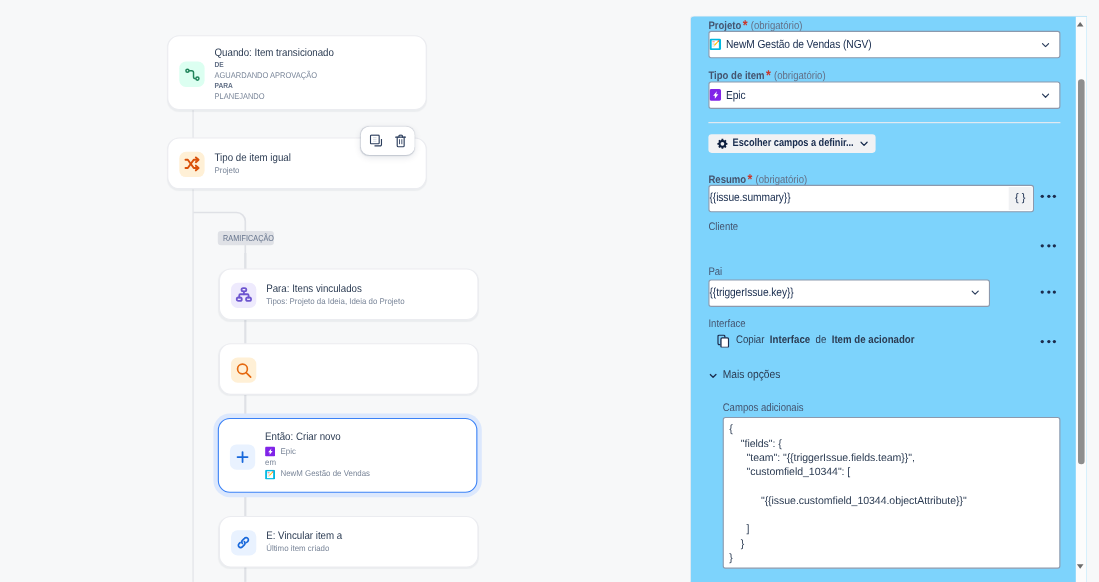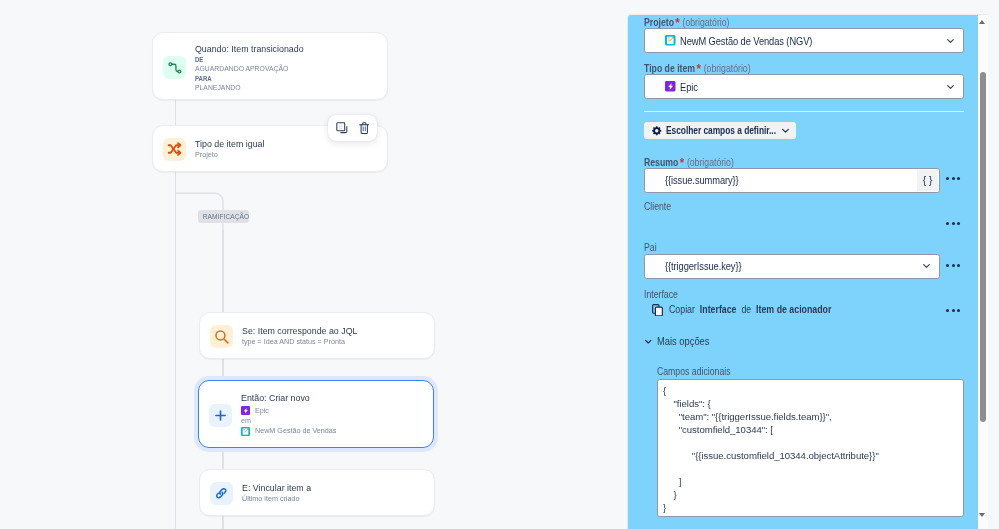--- a/index.html
+++ b/index.html
@@ -56,21 +56,21 @@
     border-top-left-radius:4px;
     overflow:hidden;
   }
   #panelinner { position:absolute; left:0; top:-15px; width:351px; height:540px; padding:0; }
   .fieldlabel { font-size:10px; color:#44546f; font-weight:bold; white-space:nowrap;
      display:inline-block; transform:scaleX(0.87); transform-origin:left center; }
   .req { color:#c9372c; font-size:13px; vertical-align:-1px; margin-left:1.5px; margin-right:0.5px; letter-spacing:0; }
   .optional { font-weight:normal; color:#626f86; }
   .select {
     border:1px solid #8c99ad; border-radius:2.5px; background:#fff;
-    height:25px; display:flex; align-items:center; padding:0 20px;
+    height:25px; display:flex; align-items:center; padding:0 0;
     font-size:11px; color:#172b4d; position:relative;
   }
   .node.selected { border:1.6px solid #3b82f6; box-shadow: 0 0 0 4px #dce8fd; }
   .chiprow { display:flex; align-items:center; gap:5px; height:10.6px; }
   .chipicon { width:9px; height:9px; display:inline-flex; flex:0 0 auto;}
       
   
   .fieldlabel.plain { font-weight:normal; }
   .selval { font-size:10.6px; color:#172b4d; letter-spacing:-0.1px; display:inline-block; transform:scaleX(0.88); transform-origin:left center; white-space:nowrap; }
   .chev { position:absolute; right:9px; top:50%; transform:translateY(-50%); display:flex; }
@@ -154,31 +154,42 @@
       <path d="M6.4 6.2 h6.2 M6.4 9.5 h6.2 M6.4 12.8 h6.2" stroke="#cdd4de" stroke-width="1.5"></path>
     </svg>
     <svg width="10.5" height="12.5" viewBox="0 0 21 25" style="position:absolute; left:30.5px; top:7px;" fill="none" stroke="#2c3e5d" stroke-width="2.1" stroke-linecap="round" stroke-linejoin="round">
       <path d="M1.4 5.4 h18.2"></path>
       <path d="M7.3 5.4 V3.4 a1.8 1.8 0 0 1 1.8 -1.8 h2.8 a1.8 1.8 0 0 1 1.8 1.8 v2"></path>
       <path d="M4.2 5.4 v15.6 a2 2 0 0 0 2 2 h8.6 a2 2 0 0 0 2 -2 V5.4"></path>
       <path d="M8.4 9.9 v7.6 M12.6 9.9 v7.6" stroke-width="1.6"></path>
     </svg>
   </div>
 
+  <div class="node" style="left:199px; top:244px; width:235.5px; height:47px;">
+    <div class="ico" style="background:#eeeafd; top:11.5px;">
+      <svg width="15.5" height="15.5" viewBox="0 0 24 24" fill="none" stroke="#6e56cf" stroke-width="2.5" stroke-linecap="round" stroke-linejoin="round">
+        <rect x="8.6" y="3.1" width="6.8" height="4.6" rx="2.3"></rect>
+        <rect x="1.8" y="16.2" width="7.2" height="4.8" rx="2.4"></rect>
+        <rect x="15" y="16.2" width="7.2" height="4.8" rx="2.4"></rect>
+        <path d="M12 7.7 v3.9"></path>
+        <path d="M5.4 16.2 v-3 a1.6 1.6 0 0 1 1.6 -1.6 h10 a1.6 1.6 0 0 1 1.6 1.6 v3"></path>
+      </svg>
+    </div>
+    <div class="body" style="top:11.5px;">
+      <div class="title">Para: Itens vinculados</div>
+      <div class="sub">Tipos: Projeto da Ideia, Ideia do Projeto</div>
+    </div>
+  </div>
 
   <div class="node" style="left:199px; top:312px; width:235.5px; height:47px;">
     <div class="ico" style="background:#fff0d6; top:11.5px;">
       <svg width="17" height="17" viewBox="0 0 24 24" fill="none" stroke="#e56910" stroke-width="2.1" stroke-linecap="round" stroke-linejoin="round">
         <circle cx="10.5" cy="10.5" r="6.3"></circle>
           <path d="M15.2 15.2 L21 21"></path>
       </svg>
-    </div>
-    <div class="body" style="top:11.5px;">
-      <div class="title">Se: Item corresponde ao JQL</div>
-      <div class="sub">type = Idea AND status = Pronta</div>
     </div>
   </div>
 
   <div class="node selected" style="left:198px; top:379.5px; width:236px; height:68px;">
     <div class="ico" style="background:#e9f2ff; top:23px;">
       <svg width="13" height="13" viewBox="0 0 24 24" fill="none" stroke="#1868db" stroke-width="3" stroke-linecap="round">
         <path d="M12 3.6 V20.4 M3.6 12 H20.4"></path>
       </svg>
     </div>
     <div class="body" style="top:10.5px;">
@@ -302,21 +313,21 @@
     </div>
 
     <div class="fieldlabel plain" style="position:absolute;left:16px;top:200.5px;">Cliente</div>
     <div class="moredots" style="position:absolute;left:318px;top:222px;">
       <span class="dot"></span>
         <span class="dot"></span>
         <span class="dot"></span>
     </div>
 
     <div class="fieldlabel plain" style="position:absolute;left:16px;top:241.5px;">Pai</div>
-    <div class="select" style="position:absolute;left:16px;top:253.5px;width:296px;height:25px;">
+    <div class="select" style="position:absolute;left:16px;top:253.5px;width:256px;height:25px;">
       <span class="selval">{{triggerIssue.key}}</span>
       <span class="chev">
         <svg width="7" height="5.5" viewBox="0 0 14 11" fill="none" stroke="#2c3e5d" stroke-width="2.2" stroke-linecap="round" stroke-linejoin="round">
             <path d="M1.4 2.7 L7 8.3 L12.6 2.7"></path>
           </svg>
       </span>
     </div>
     <div class="moredots" style="position:absolute;left:318px;top:263.5px;">
       <span class="dot"></span>
         <span class="dot"></span>

